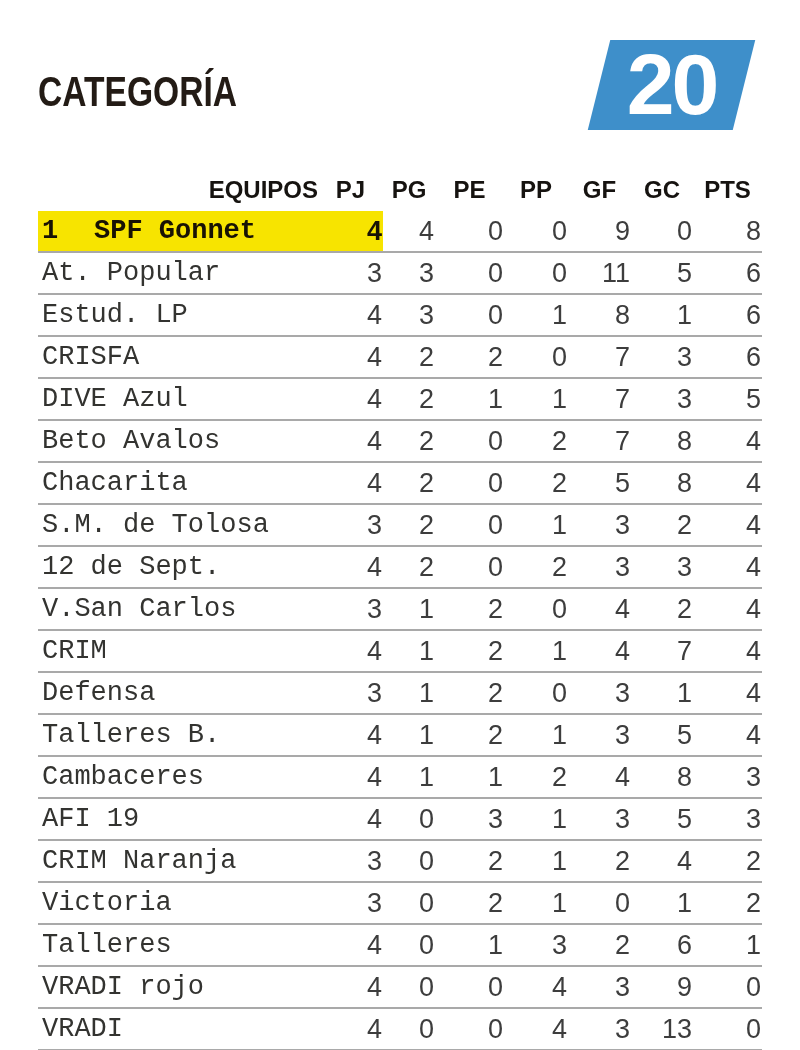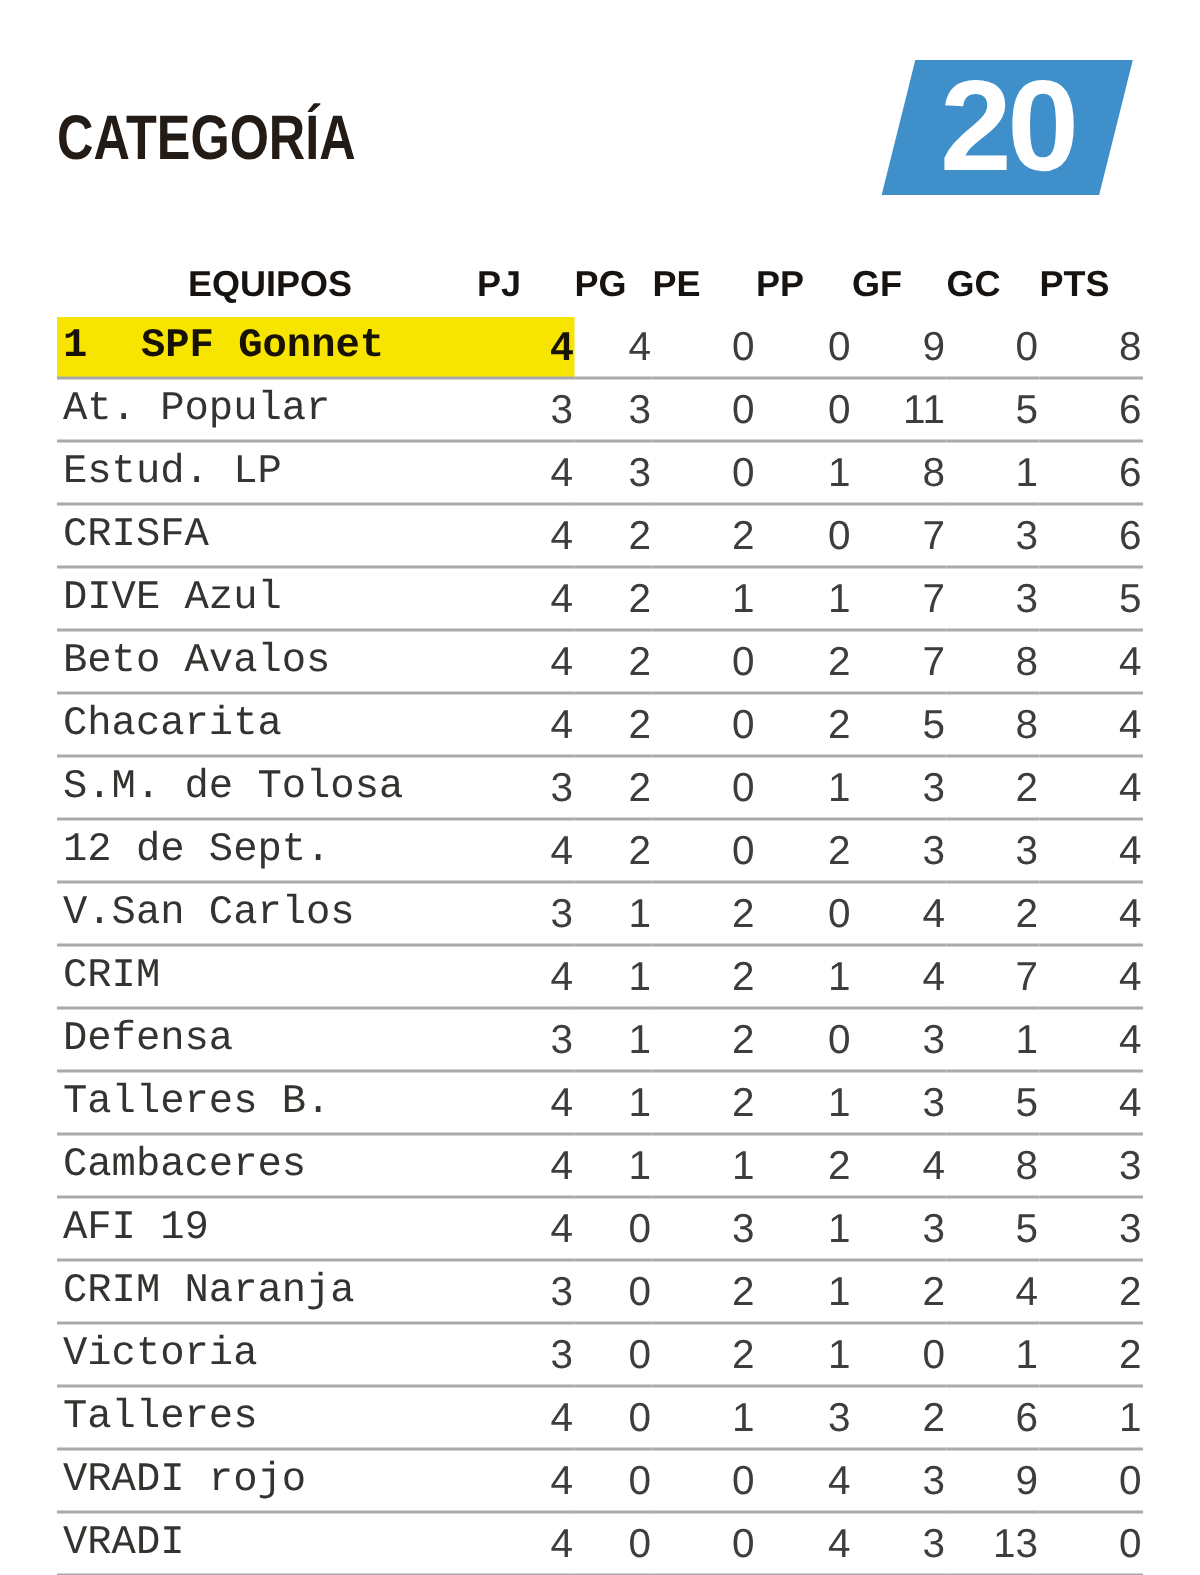--- a/index.html
+++ b/index.html
@@ -61,26 +61,26 @@
     left: 38px;
     top: 176px;
     width: 724px;
     border-collapse: collapse;
     table-layout: fixed;
   }
   .standings th {
     font-size: 24px;
     font-weight: bold;
     color: #161310;
-    text-align: left;
+    text-align: center;
     padding: 0 0 7px 0;
     vertical-align: bottom;
     white-space: nowrap;
   }
-  .standings th.col-team { text-align: center; padding-left: 4px; }
+  .standings th.col-team { text-align: right; padding-left: 4px; }
   .standings td {
     height: 38px;
     border-bottom: 2px solid #a9a9a9;
     font-size: 27px;
     color: #3d3d3d;
     text-align: right;
     vertical-align: middle;
     white-space: nowrap;
     overflow: hidden;
   }

